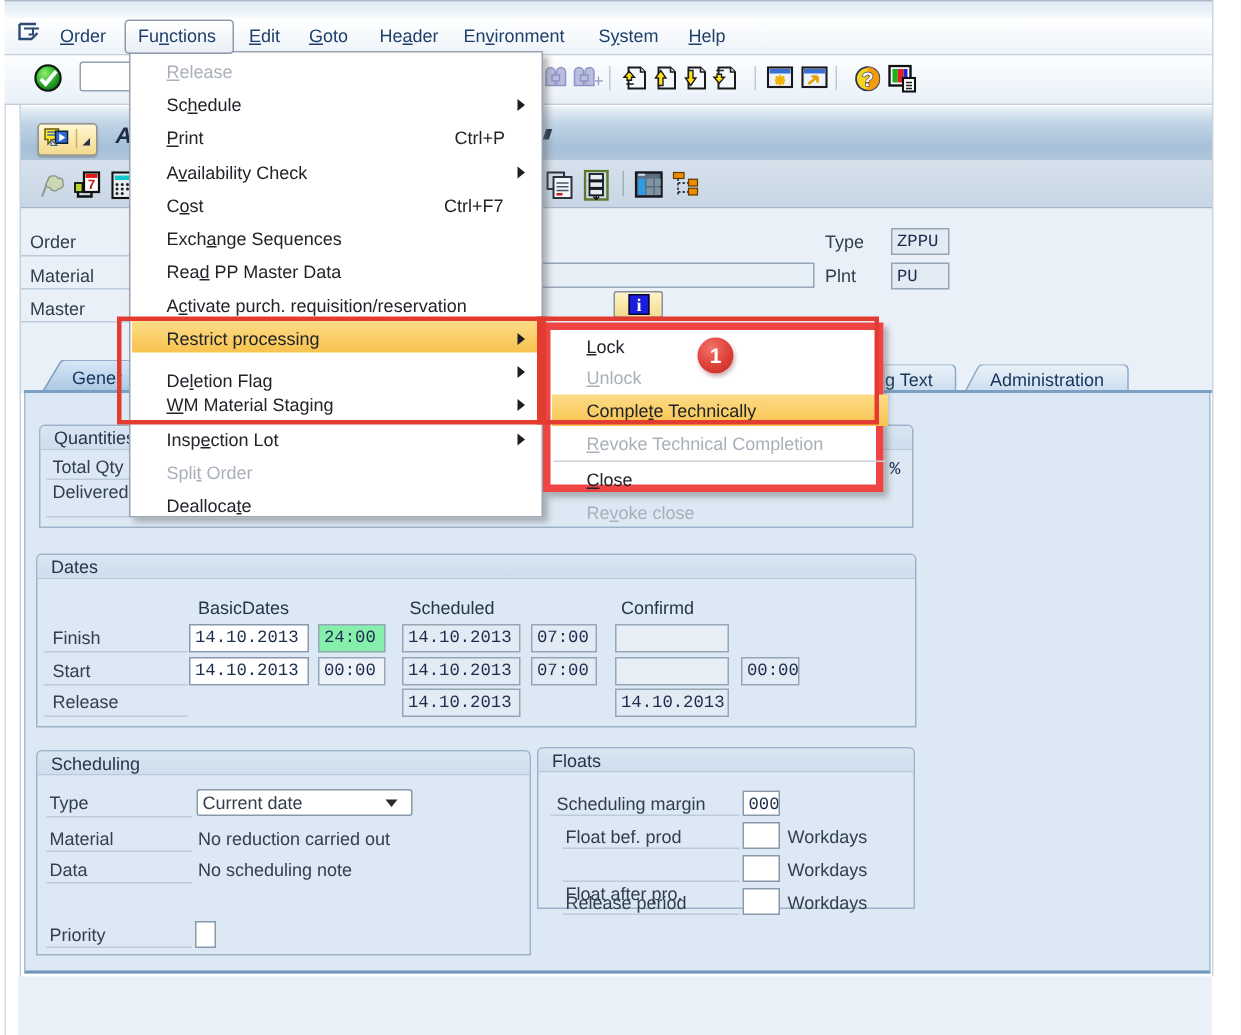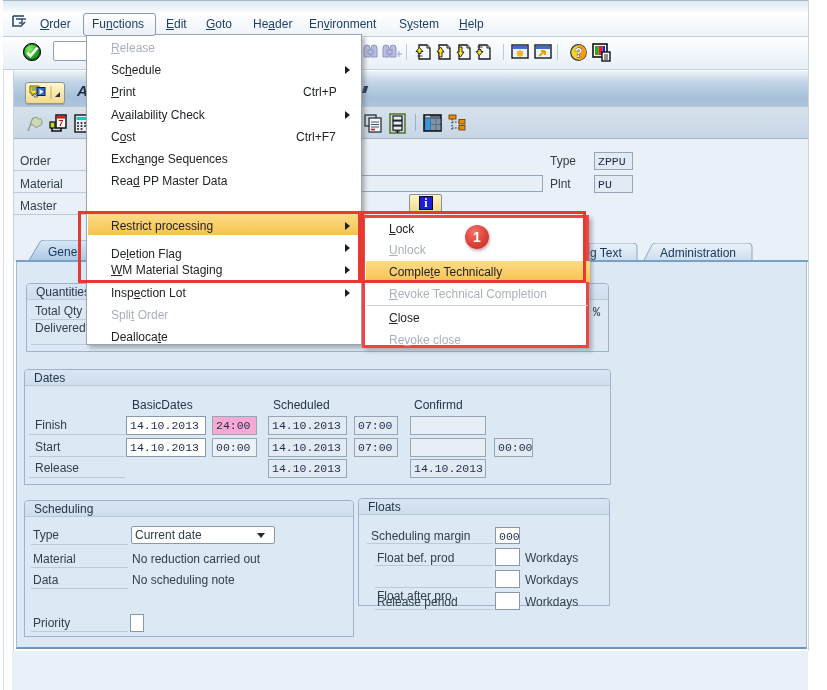--- a/index.html
+++ b/index.html
@@ -275,21 +275,21 @@
   <div class="t" style="left:107px;top:28px;color:#25364a">BasicDates</div>
   <div class="t" style="left:248px;top:28px;color:#25364a">Scheduled</div>
   <div class="t" style="left:389px;top:28px;color:#25364a">Confirmd</div>
   <div class="t" style="left:10px;top:48px">Finish</div>
   <div class="t" style="left:10px;top:70px">Start</div>
   <div class="t" style="left:10px;top:91px">Release</div>
   <div class="ul" style="left:4px;top:64px;width:96px"></div>
   <div class="ul" style="left:4px;top:86px;width:96px"></div>
   <div class="ul" style="left:4px;top:107px;width:96px"></div>
   <div class="wfld fld" style="left:101px;top:46px;width:80px;height:19px;background:#fff">14.10.2013</div>
-  <div class="fld" style="left:187px;top:46px;width:45px;height:19px;background:#f9a8d4">24:00</div>
+  <div class="fld" style="left:187px;top:46px;width:45px;height:19px;background:#86efac">24:00</div>
   <div class="fld" style="left:243px;top:46px;width:79px;height:19px">14.10.2013</div>
   <div class="fld" style="left:329px;top:46px;width:44px;height:19px">07:00</div>
   <div class="fld" style="left:385px;top:46px;width:76px;height:19px;background:#e7eef6"></div>
   <div class="wfld fld" style="left:101px;top:68px;width:80px;height:19px;background:#fff">14.10.2013</div>
   <div class="fld" style="left:187px;top:68px;width:45px;height:19px;background:#edf2f8">00:00</div>
   <div class="fld" style="left:243px;top:68px;width:79px;height:19px">14.10.2013</div>
   <div class="fld" style="left:329px;top:68px;width:44px;height:19px">07:00</div>
   <div class="fld" style="left:385px;top:68px;width:76px;height:19px;background:#e7eef6"></div>
   <div class="fld" style="left:469px;top:68px;width:39px;height:19px">00:00</div>
   <div class="fld" style="left:243px;top:89px;width:79px;height:19px">14.10.2013</div>
@@ -341,36 +341,37 @@
 <div class="a" style="left:86px;top:34px;width:276px;height:311px;background:#fff;border:1px solid #9aa4b0;box-shadow:3px 3px 4px rgba(100,100,100,.45)">
   <div class="mi md" style="top:6px"><u>R</u>elease</div>
   <div class="mi" style="top:28px">Sc<u>h</u>edule</div>
   <div class="mi" style="top:50px"><u>P</u>rint</div>
     <div class="mr" style="left:216px;top:50px">Ctrl+P</div>
   <div class="mi" style="top:73px">A<u>v</u>ailability Check</div>
   <div class="mi" style="top:95px">C<u>o</u>st</div>
     <div class="mr" style="left:209px;top:95px">Ctrl+F7</div>
   <div class="mi" style="top:117px">Exch<u>a</u>nge Sequences</div>
   <div class="mi" style="top:139px">Rea<u>d</u> PP Master Data</div>
+  <div class="mi" style="top:162px">A<u>c</u>tivate purch. requisition/reservation</div>
   <div class="a" style="left:1px;top:179px;width:272px;height:21px;background:linear-gradient(#fcdc88,#f8c24d)"></div>
   <div class="mi" style="top:184px">Restrict processin<u>g</u></div>
   <div class="mi" style="top:212px">De<u>l</u>etion Flag</div>
   <div class="mi" style="top:228px"><u>W</u>M Material Staging</div>
   <div class="mi" style="top:251px">Insp<u>e</u>ction Lot</div>
   <div class="mi md" style="top:273px">Spli<u>t</u> Order</div>
   <div class="mi" style="top:295px">Dealloca<u>t</u>e</div>
   <div class="arr" style="left:258px;top:31px"></div>
   <div class="arr" style="left:258px;top:76px"></div>
   <div class="arr" style="left:258px;top:187px"></div>
   <div class="arr" style="left:258px;top:209px"></div>
   <div class="arr" style="left:258px;top:231px"></div>
   <div class="arr" style="left:258px;top:254px"></div>
 </div>
 
-<div class="a" style="left:362px;top:215px;width:227px;height:133px;background:#fff;border:3px solid #ef4444;box-shadow:3px 3px 4px rgba(100,100,100,.45)">
+<div class="a" style="left:362px;top:215px;width:227px;height:113px;background:#fff;border:5px solid #ef4444;box-shadow:3px 3px 4px rgba(100,100,100,.45)">
   <div class="mi" style="top:4px"><u>L</u>ock</div>
   <div class="mi md" style="top:25px"><u>U</u>nlock</div>
   <div class="a" style="left:1px;top:43px;width:224px;height:21px;background:linear-gradient(#fcdc88,#f8c24d)"></div>
   <div class="mi" style="top:47px">Comple<u>t</u>e Technically</div>
   <div class="mi md" style="top:69px"><u>R</u>evoke Technical Completion</div>
   <div class="a" style="left:2px;top:87px;width:221px;height:1px;background:#c9cfd7"></div>
   <div class="mi" style="top:93px"><u>C</u>lose</div>
   <div class="mi md" style="top:115px">Re<u>v</u>oke close</div>
 </div>
 

